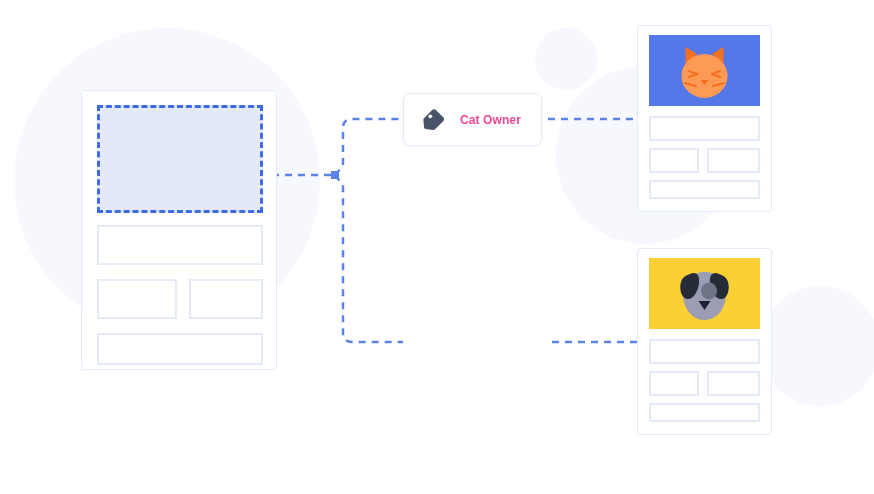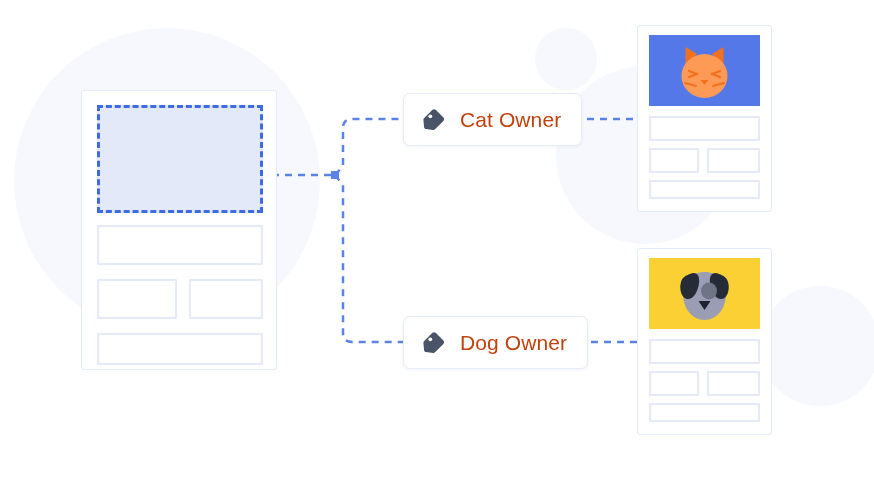--- a/index.html
+++ b/index.html
@@ -80,23 +80,23 @@
     border: 1px solid #e6ebf8;
     border-radius: 7px;
     box-shadow: 0 1px 3px rgba(70,90,160,0.08);
     box-sizing: border-box;
     padding: 0 20px 0 18px;
     height: 53px;
   }
   #chip-cat { left: 403px; top: 93px; }
   #chip-dog { left: 403px; top: 316px; }
   .chip-label {
-    font-size: 21px;
-    font-weight: normal;
-    color: #c2410c;
+    font-size: 12px;
+    font-weight: bold;
+    color: #ec4899;
     white-space: nowrap;
     letter-spacing: 0.1px;
   }
   .tag-icon { width: 24px; height: 24px; display: block; flex: none; }
 
   
   .record-card {
     position: absolute;
     background: #ffffff;
     border: 1px solid #e3eaf9;
@@ -154,27 +154,20 @@
   </div>
 
   <div class="chip" id="chip-cat">
     <svg class="tag-icon" viewBox="0 0 24 24">
       <path d="M2.6 11.1 L11.0 2.7 C11.5 2.2 12.2 2.0 12.9 2.1 L20.0 2.9 C21.0 3.0 21.8 3.8 21.9 4.8 L22.6 11.9 C22.7 12.6 22.5 13.3 22.0 13.8 L13.6 22.2 C12.7 23.1 11.2 23.1 10.3 22.2 L2.6 14.5 C1.7 13.6 1.7 12.0 2.6 11.1 Z" fill="#4a5468" transform="rotate(180 12 12)"></path>
       <circle cx="8.3" cy="8.3" r="1.9" fill="#ffffff"></circle>
     </svg>
     <span class="chip-label">Cat Owner</span>
   </div>
 
-  <div class="chip" id="chip-dog">
-    <svg class="tag-icon" viewBox="0 0 24 24">
-      <path d="M2.6 11.1 L11.0 2.7 C11.5 2.2 12.2 2.0 12.9 2.1 L20.0 2.9 C21.0 3.0 21.8 3.8 21.9 4.8 L22.6 11.9 C22.7 12.6 22.5 13.3 22.0 13.8 L13.6 22.2 C12.7 23.1 11.2 23.1 10.3 22.2 L2.6 14.5 C1.7 13.6 1.7 12.0 2.6 11.1 Z" fill="#4a5468" transform="rotate(180 12 12)"></path>
-      <circle cx="8.3" cy="8.3" r="1.9" fill="#ffffff"></circle>
-    </svg>
-    <span class="chip-label">Dog Owner</span>
-  </div>
 
   <div class="record-card" id="card-cat">
     <div class="thumb">
       <svg viewBox="0 0 111 71">
         <rect x="0" y="0" width="111" height="71" fill="#5578e8"></rect>
 
         <path d="M36.5 12 L36.5 29 L48 19 Z" fill="#f4701f"></path>
         <path d="M74.5 12 L74.5 29 L63 19 Z" fill="#f4701f"></path>
 
         <ellipse cx="55.5" cy="41" rx="23" ry="22" fill="#fd9a56"></ellipse>

